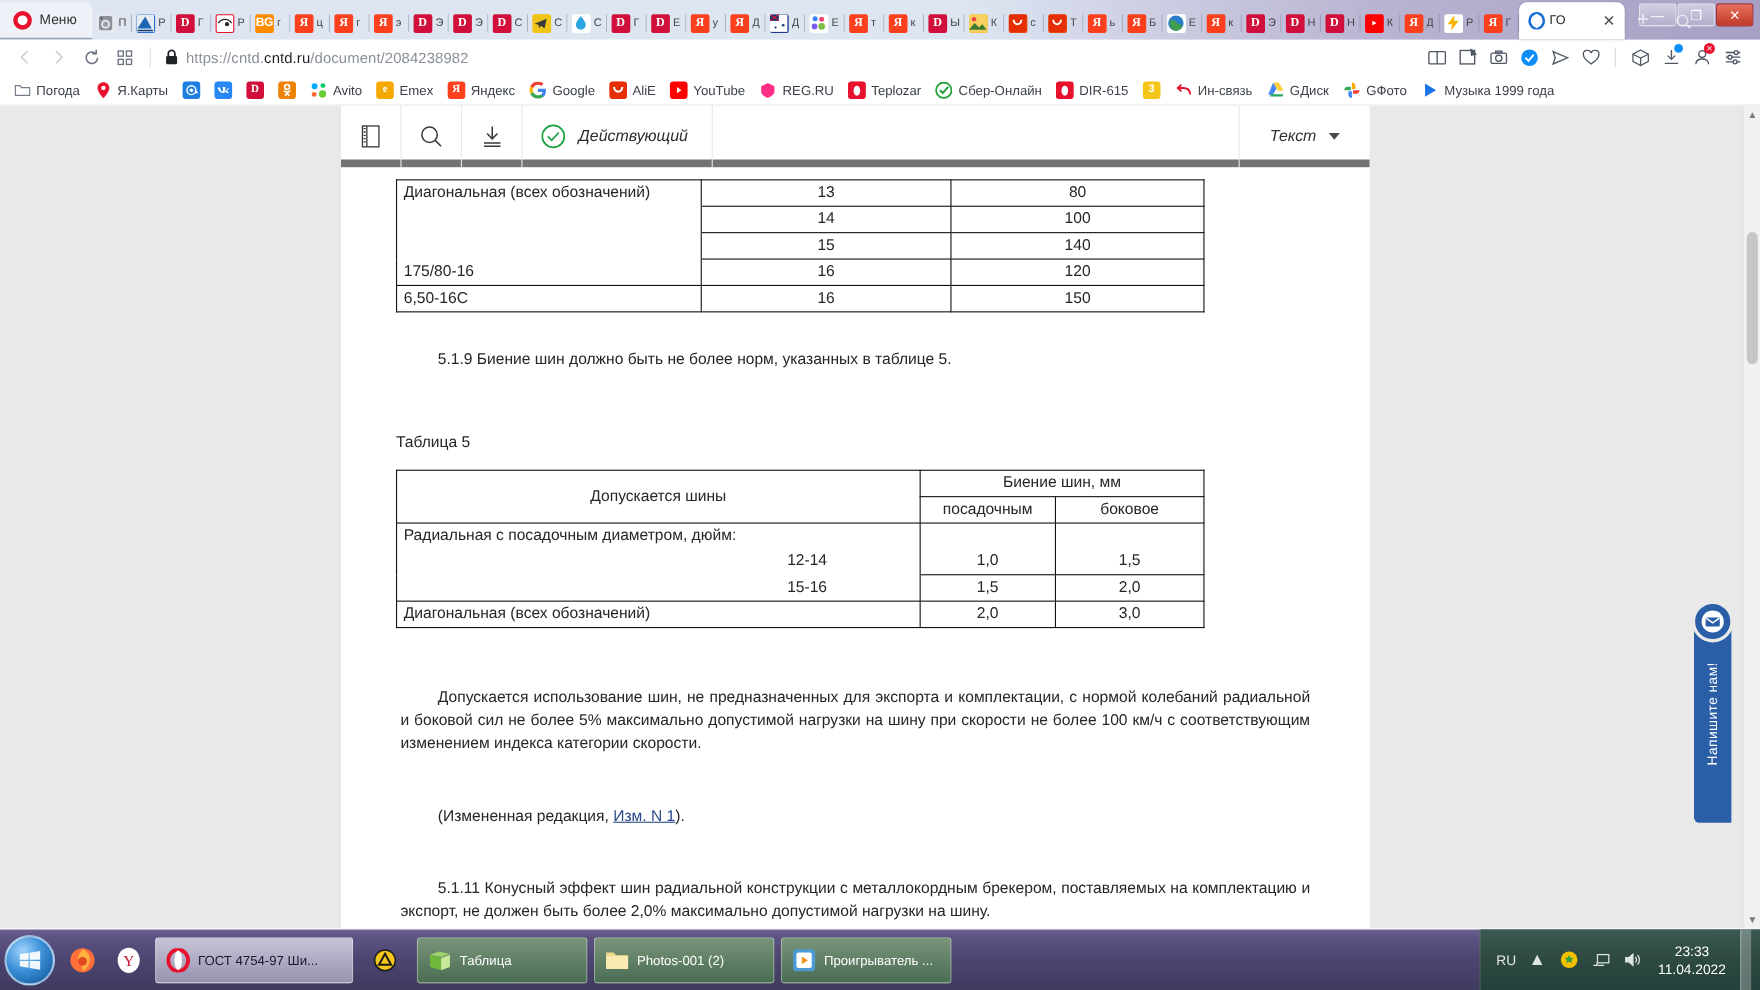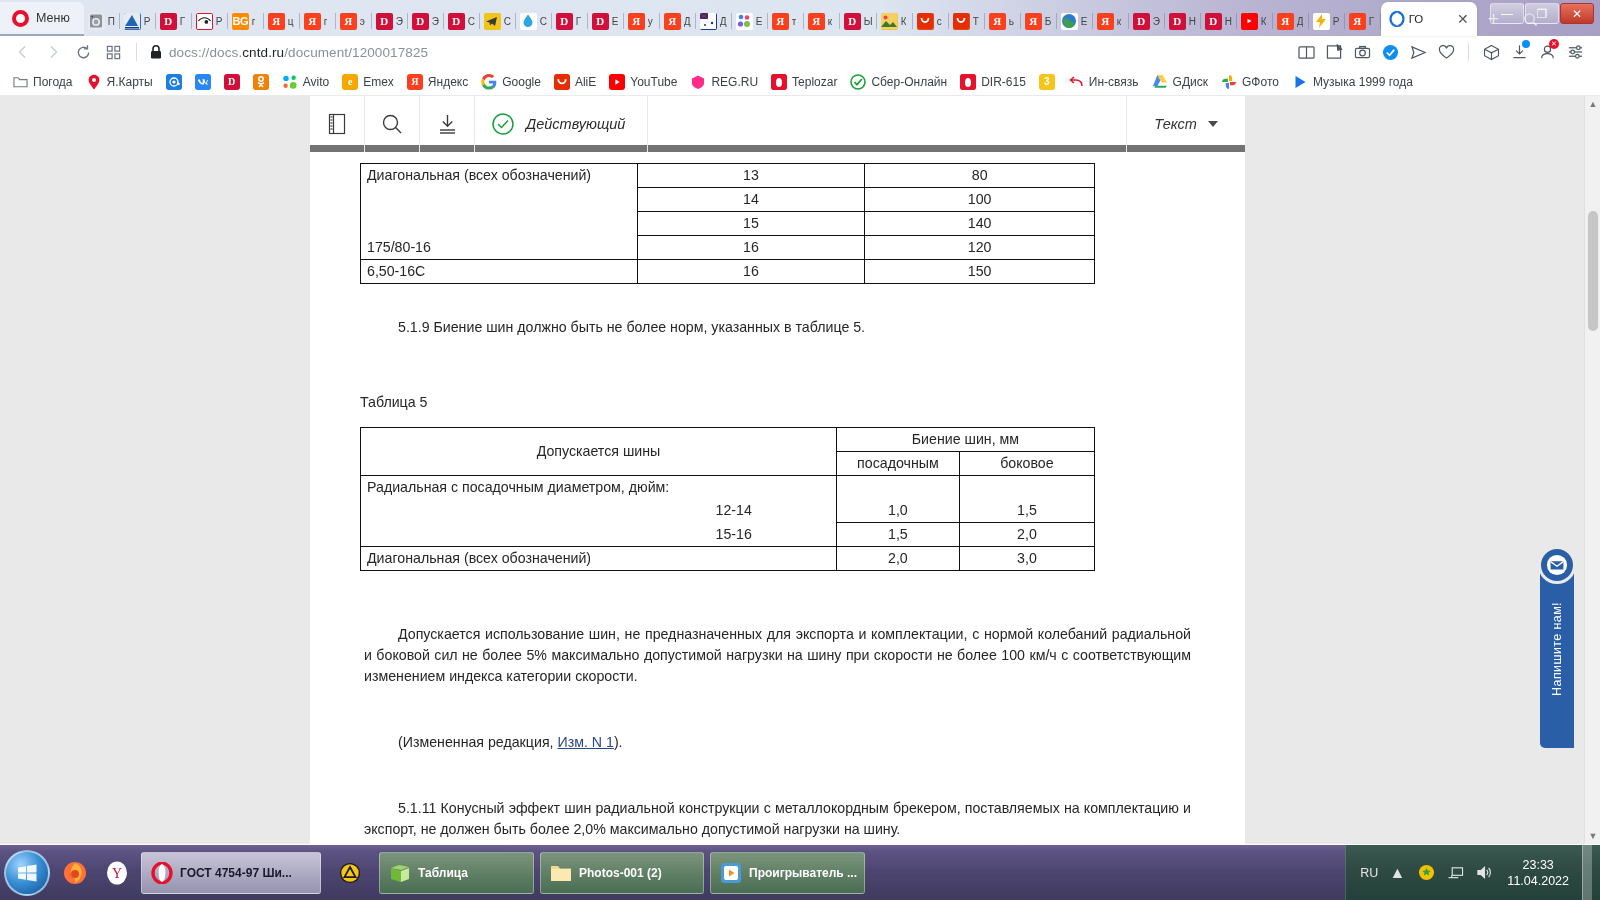--- a/index.html
+++ b/index.html
@@ -517,21 +517,21 @@
           <rect x="9.5" y="9.5" width="5" height="5"></rect>
       </svg>
     </div>
     <div id="nav-sep"></div>
     <div id="lock-icon">
       <svg width="14" height="16" viewBox="0 0 14 16" fill="#1f2328">
         <rect x="2" y="7" width="10" height="7.5" rx="1.2"></rect>
         <path d="M4 7V4.8a3 3 0 0 1 6 0V7" fill="none" stroke="#1f2328" stroke-width="1.6"></path>
       </svg>
     </div>
-    <div id="url-text"><span>docs://docs.</span><span class="host">cntd.ru</span><span>/document/1200017825</span></div>
+    <div id="url-text"><span>https://cntd.</span><span class="host">cntd.ru</span><span>/document/2084238982</span></div>
 
     <div id="nav-right">
       <div class="navr">
         <svg width="17" height="15" viewBox="0 0 18 16" fill="none" stroke="#4d5663" stroke-width="1.3">
           <rect x="1" y="2" width="16" height="12" rx="1"></rect>
             <line x1="9" y1="2" x2="9" y2="14"></line>
         </svg>
       </div>
       <div class="navr">
         <svg width="17" height="16" viewBox="0 0 18 17" fill="none" stroke="#4d5663" stroke-width="1.3">
@@ -936,21 +936,21 @@
       <path d="M13 3c5 2 7 6 6.5 10.5C19 18 16 22 13 23c1-4-2-6-3.5-8.5C8 12 9 8 13 3z" fill="#ffb13d"></path>
       <circle cx="13" cy="14" r="4" fill="#e14a20"></circle>
     </svg>
   </div>
   <div class="qlaunch">
     <svg width="26" height="26" viewBox="0 0 26 26">
       <ellipse cx="13" cy="13" rx="10" ry="11.5" fill="#fff"></ellipse>
       <text x="13" y="18" font-family="Liberation Serif, serif" font-size="14" fill="#c8102e" text-anchor="middle">Y</text>
     </svg>
   </div>
-  <div id="taskbar-tasks" style="display:flex; font-weight:bold;">
+  <div id="taskbar-tasks" style="display:flex; ">
       <div class="tb-task t-opera">
         <span class="ic">
           <svg width="22" height="22" viewBox="0 0 22 22">
             <ellipse cx="11" cy="11" rx="9" ry="9.8" fill="none" stroke="#e8112d" stroke-width="3.4"></ellipse>
             <ellipse cx="11" cy="11" rx="3.4" ry="9" fill="#fff"></ellipse>
           </svg>
         </span>
         <span>ГОСТ 4754-97 Ши...</span>
       </div>
       <div class="tb-task t-plain">

